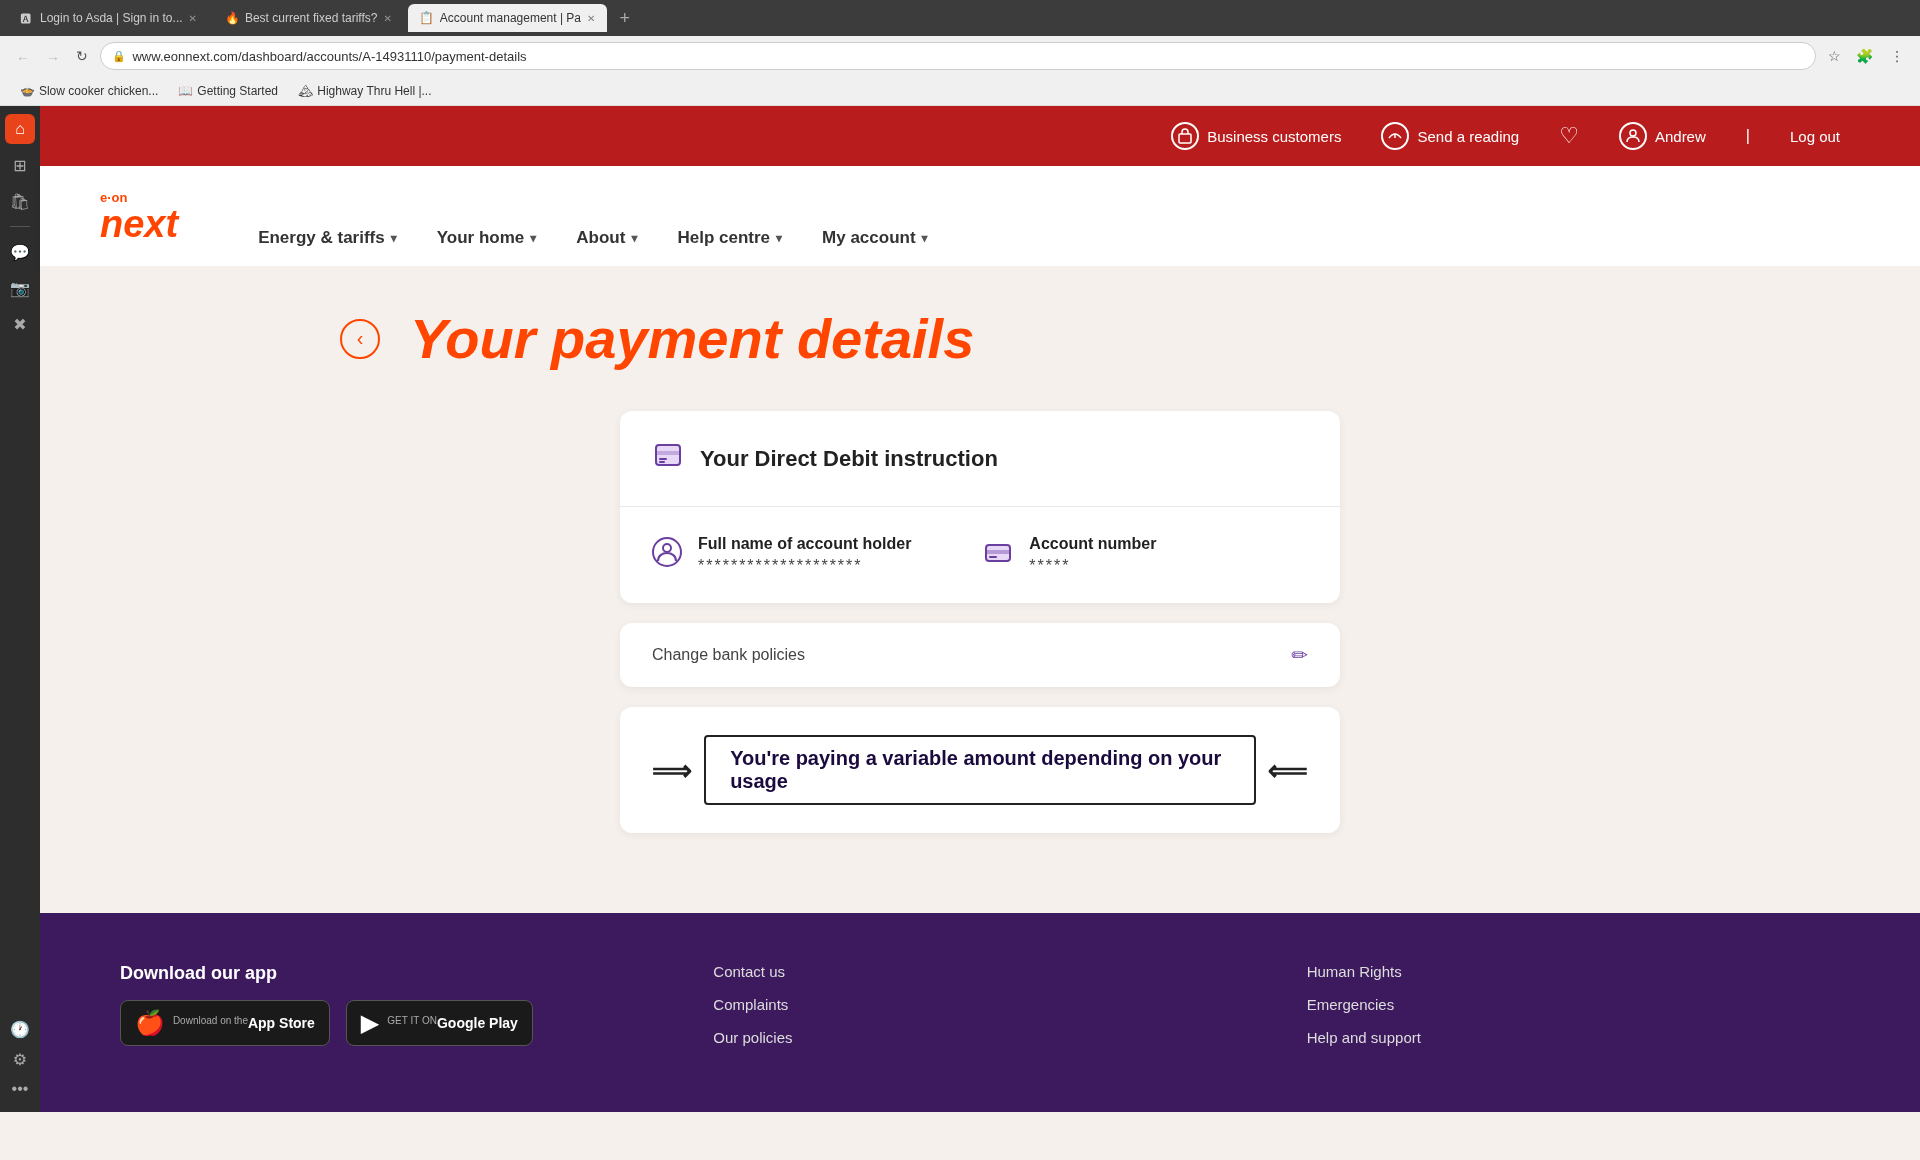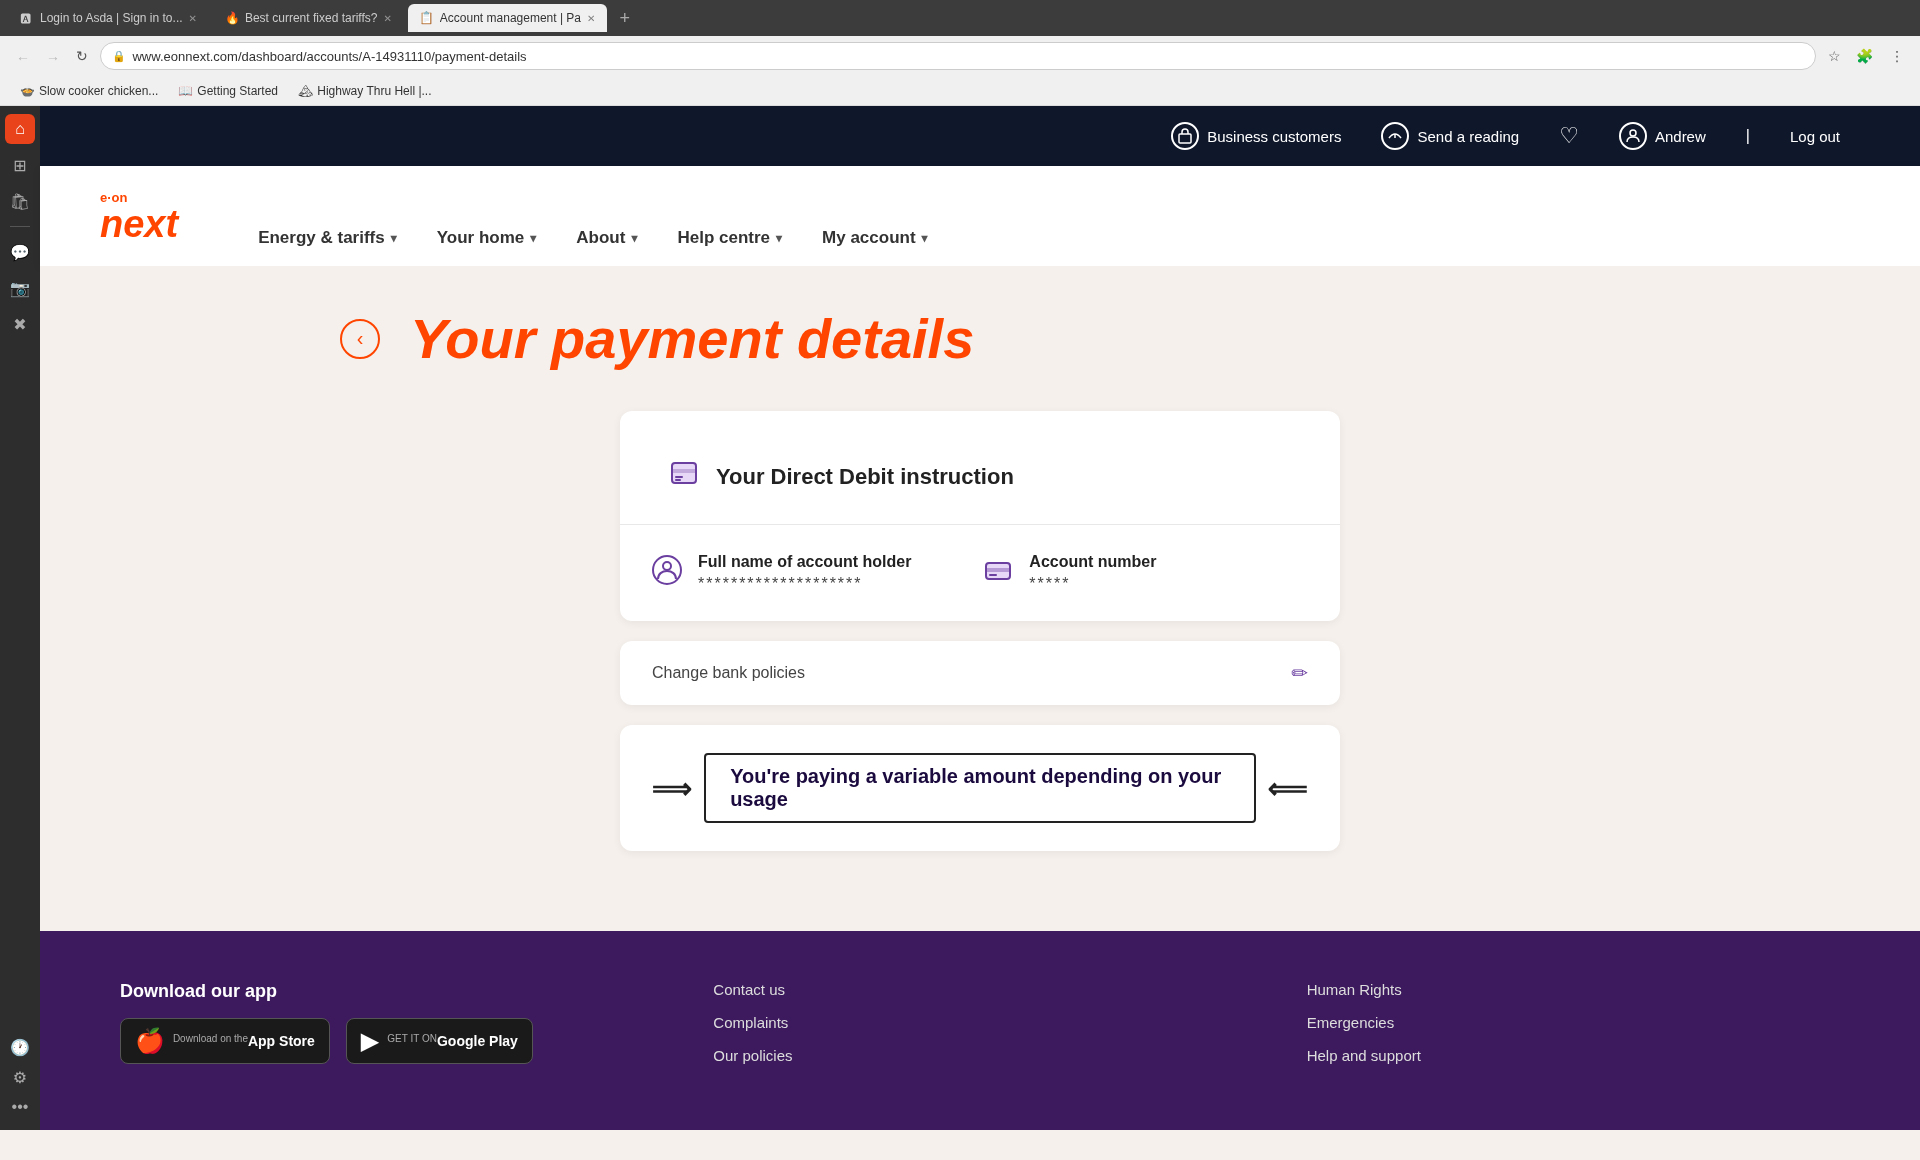--- a/index.html
+++ b/index.html
@@ -97,21 +97,21 @@
       border-radius: 4px;
       font-size: 12px;
       color: #333;
       cursor: pointer;
       gap: 4px;
       white-space: nowrap;
     }
 
     
     .utility-nav {
-      background: #0f172a;
+      background: #b91c1c;
       width: 100%;
       height: 60px;
       display: flex;
       align-items: center;
       justify-content: flex-end;
       padding: 0 80px;
       gap: 40px;
     }
     .utility-nav-item {
       display: flex;
@@ -208,23 +208,22 @@
       border-radius: 12px;
       overflow: hidden;
       max-width: 720px;
       margin: 0 auto 20px;
       box-shadow: 0 2px 8px rgba(0,0,0,0.06);
     }
     .card-header {
       display: flex;
       align-items: center;
       gap: 16px;
-      padding: 28px 48px;
+      padding: 28px 32px;
       border-bottom: 1px solid #e8e8e8;
-      margin-top: 18px;
     }
     .card-header-icon {
       color: #6b3fa0;
       font-size: 28px;
     }
     .card-header-title {
       font-size: 22px;
       font-weight: 800;
       color: #222;
     }

